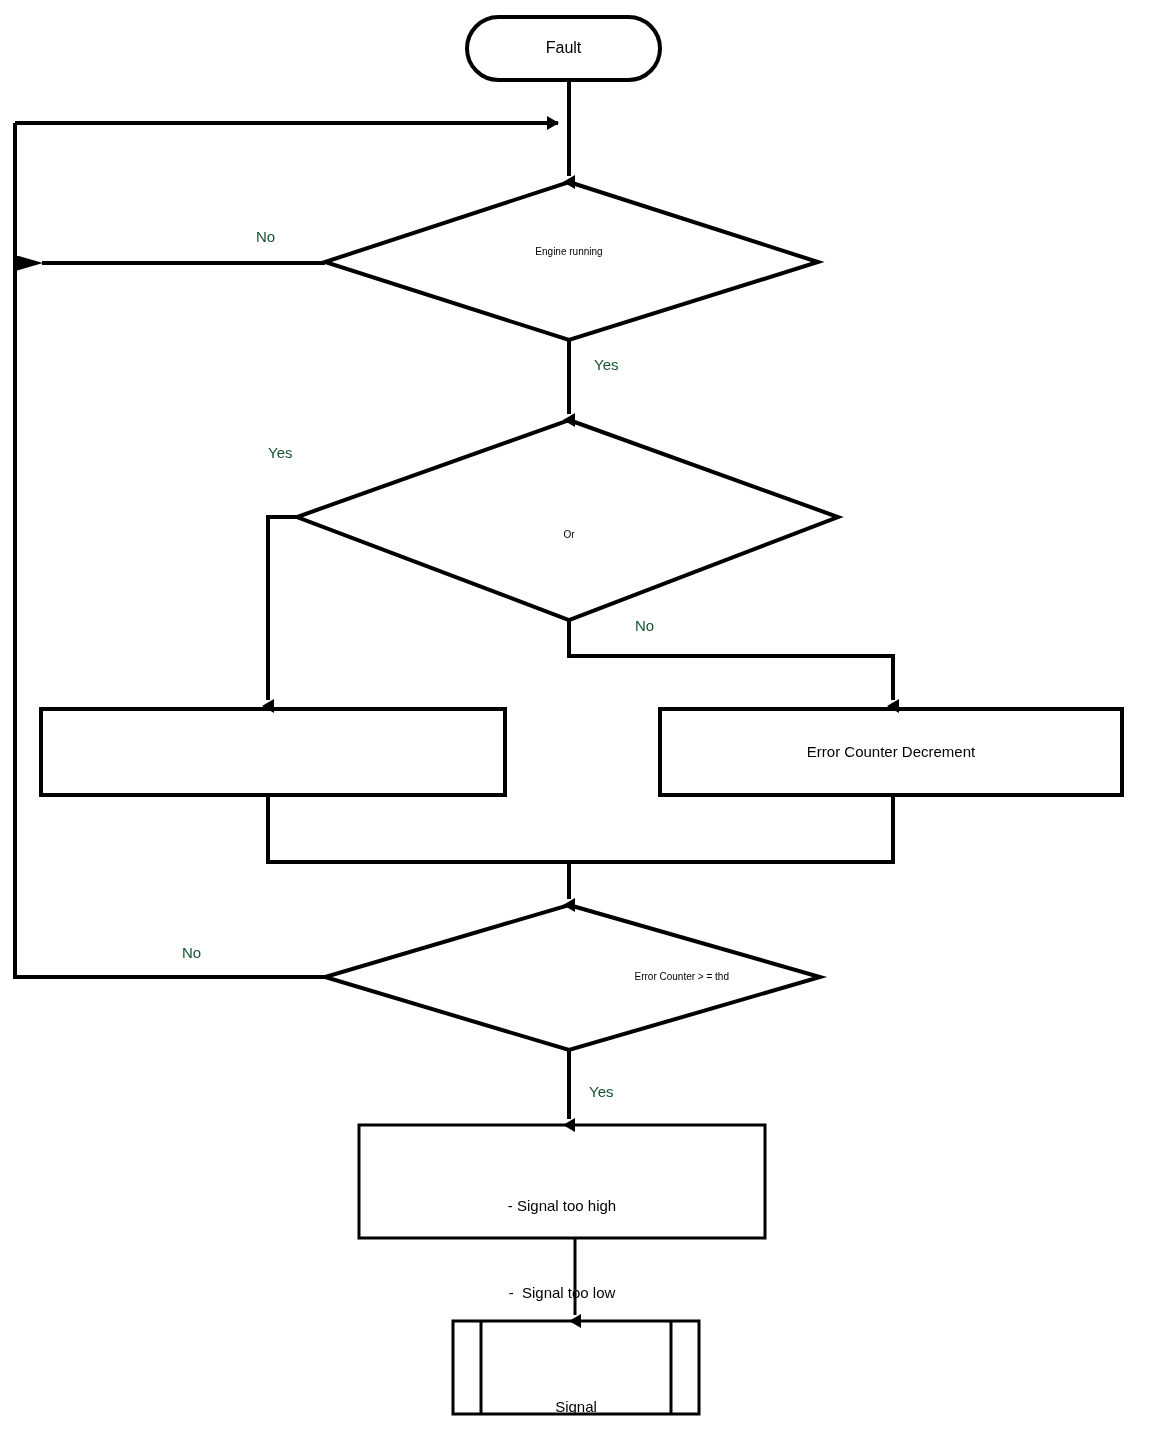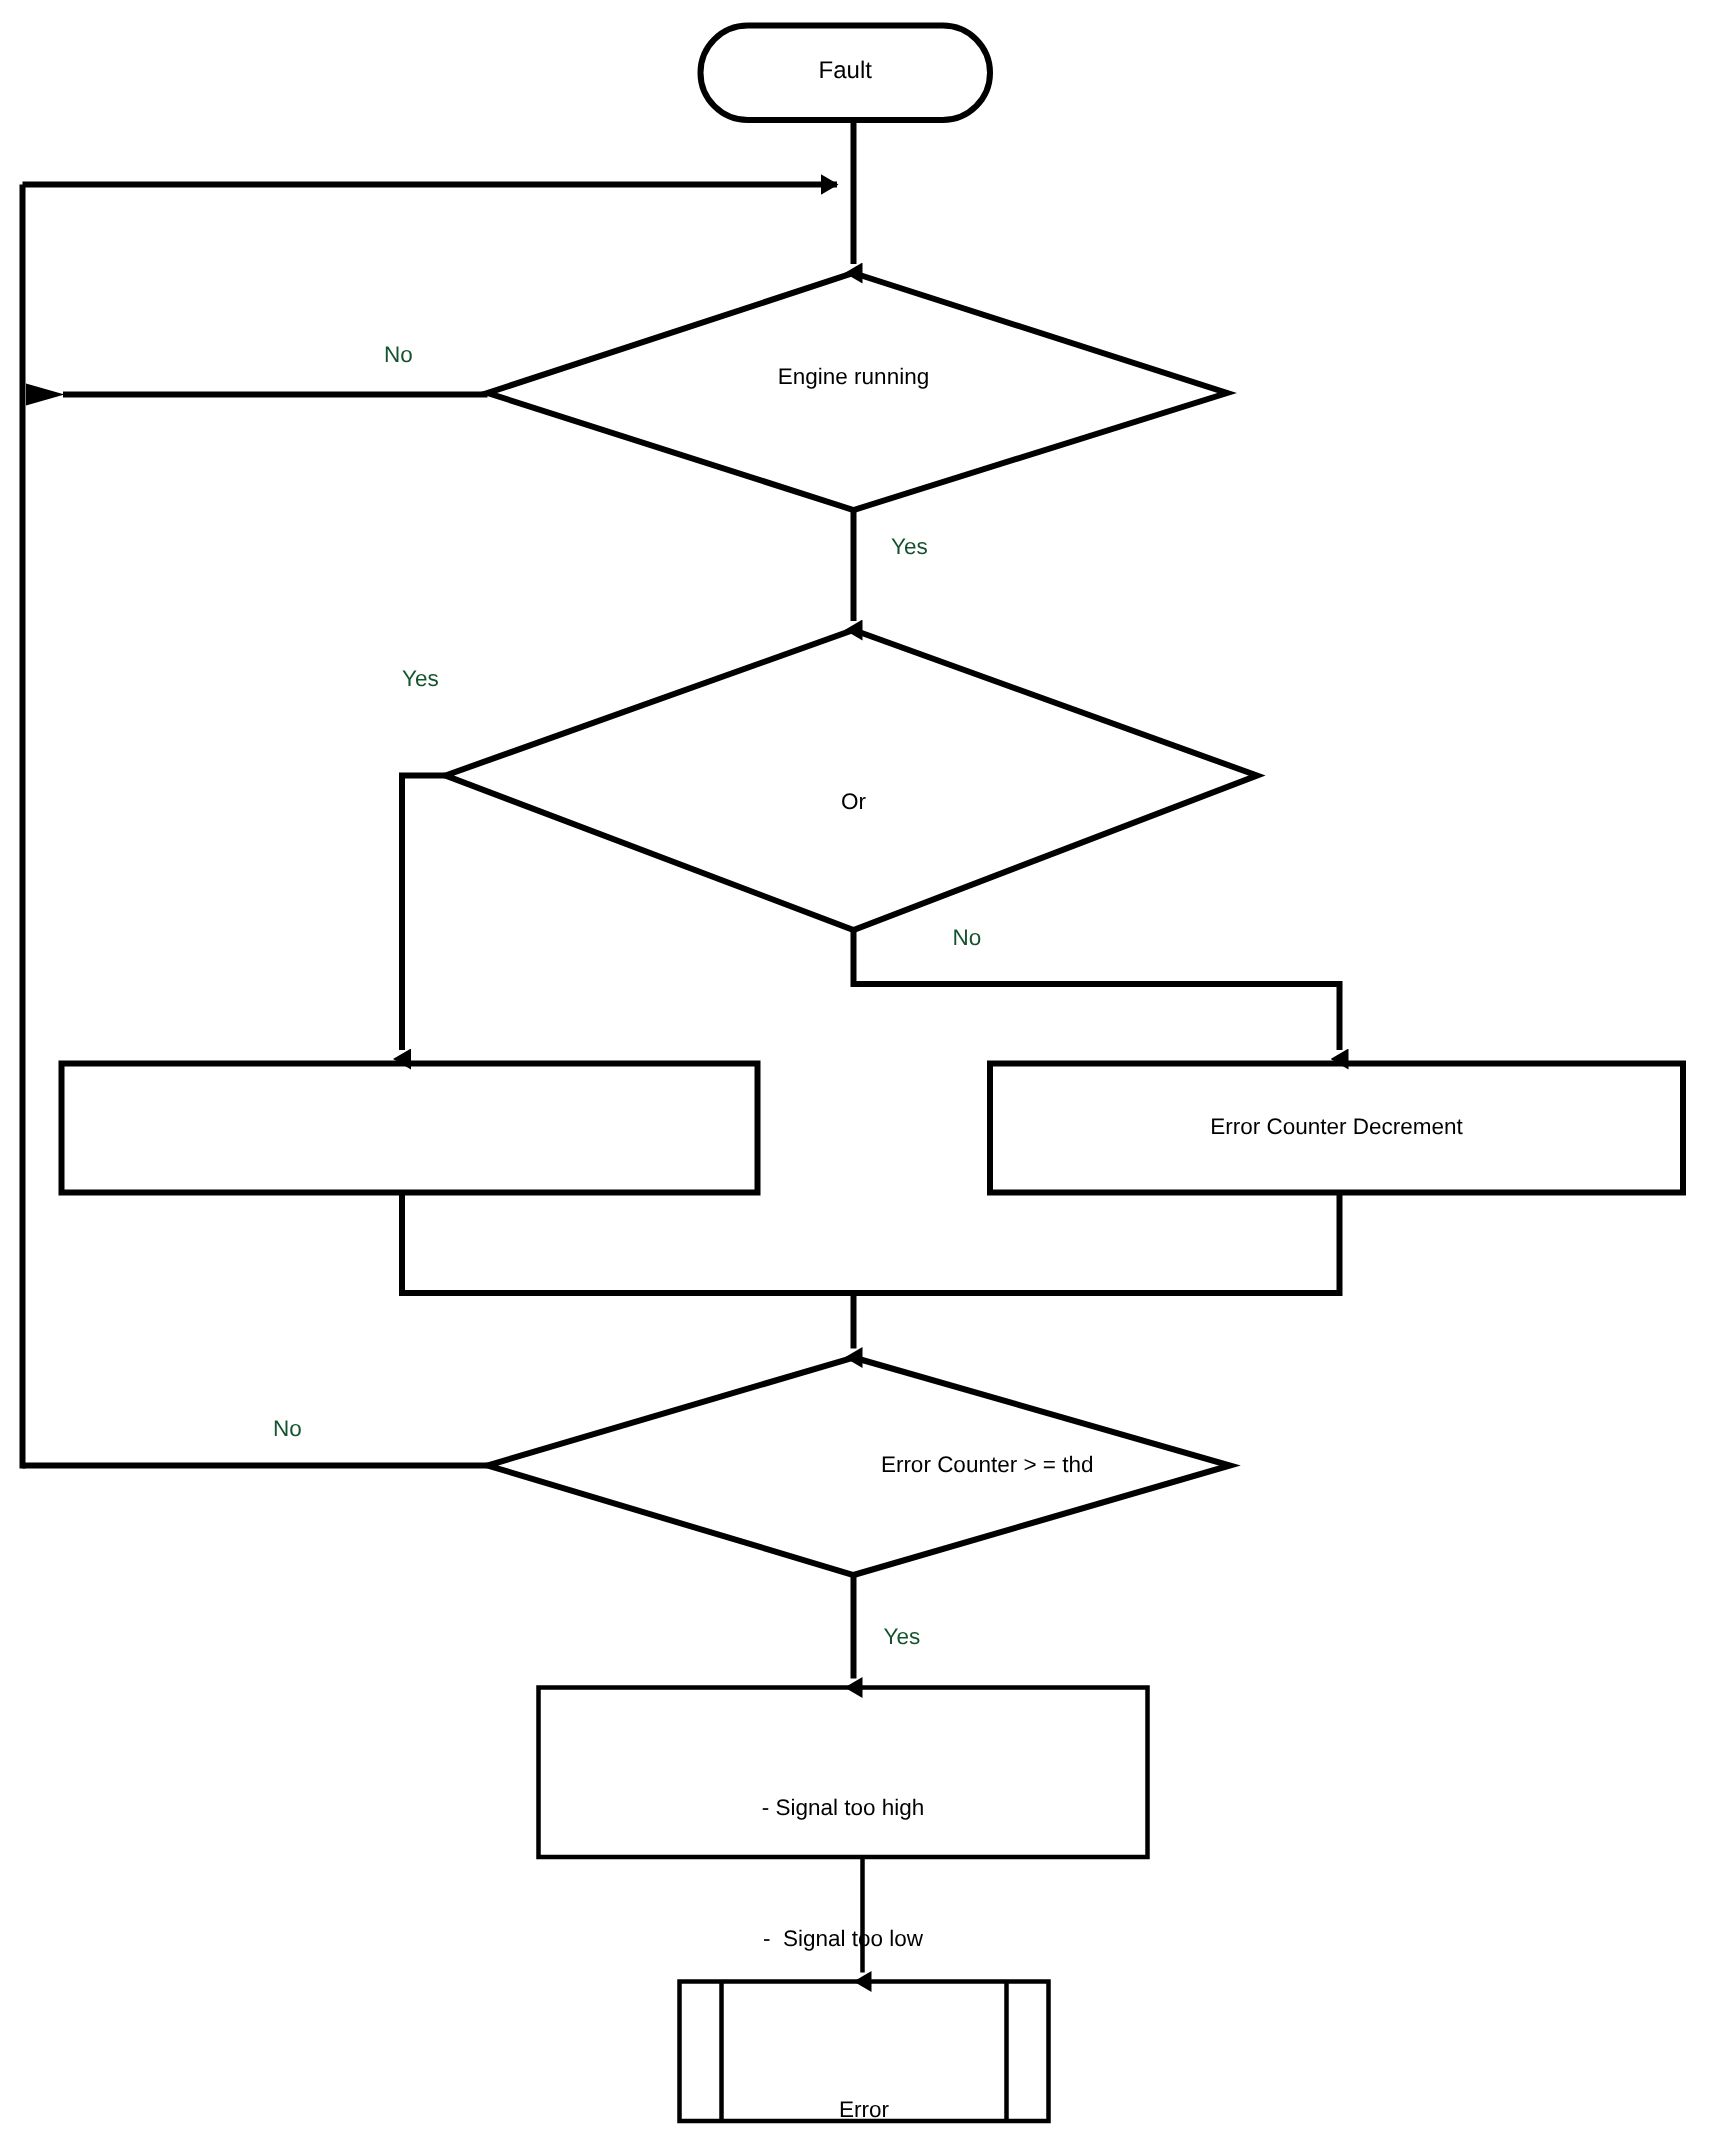--- a/index.html
+++ b/index.html
@@ -38,21 +38,21 @@
   .edge-label {
     position: absolute;
     color: #14532d;
     font-family: "Liberation Sans", sans-serif;
     font-size: 15px;
     line-height: 18px;
     white-space: pre;
   }
   .term-label  { font-size: 16px; }
   .box-label   { font-size: 15px; }
-  .diam-label  { font-size: 15px; }
+  .diam-label  { font-size: 10px; }
   .multiline   { line-height: 21px; }
 </style>
 </head>
 <body>
 
 <div id="canvas">
 
   <svg id="flow-svg" viewBox="0 0 1152 1432" xmlns="http://www.w3.org/2000/svg">
     <defs>
       <marker id="arrow-down" markerWidth="14" markerHeight="12" refX="1" refY="6" orient="auto" markerUnits="userSpaceOnUse">
@@ -155,21 +155,21 @@
   <div class="node-text box-label" style="left:660px; top:742px; width:462px;">Error Counter Decrement</div>
 
   <div class="node-text diam-label" style="left:409px; top:967px; width:320px;text-align:right;">Error Counter &gt; = thd</div>
 
   <div class="node-text box-label multiline" style="left:359px; top:1133px; width:406px; line-height:29px;">
     <div>- Signal too high</div>
     <div>-  Signal too low</div>
   </div>
 
   <div class="node-text box-label multiline" style="left:481px; top:1344px; width:190px; line-height:25px;">
-    <div>Error</div>
+    <div>Signal</div>
     
   </div>
 
   <div class="edge-label" style="left:256px; top:228px;">No</div>
 
   <div class="edge-label" style="left:594px; top:356px;">Yes</div>
 
   <div class="edge-label" style="left:268px; top:444px;">Yes</div>
 
   <div class="edge-label" style="left:635px; top:617px;">No</div>

